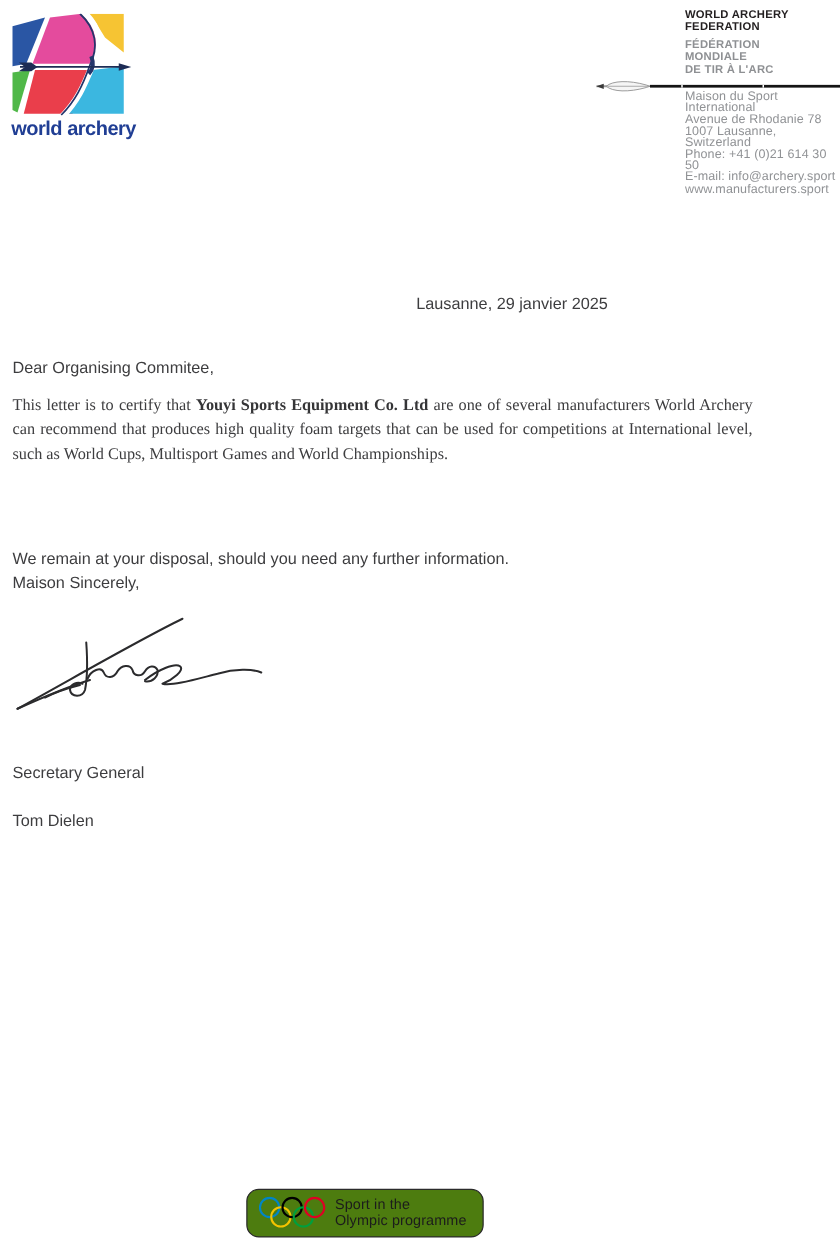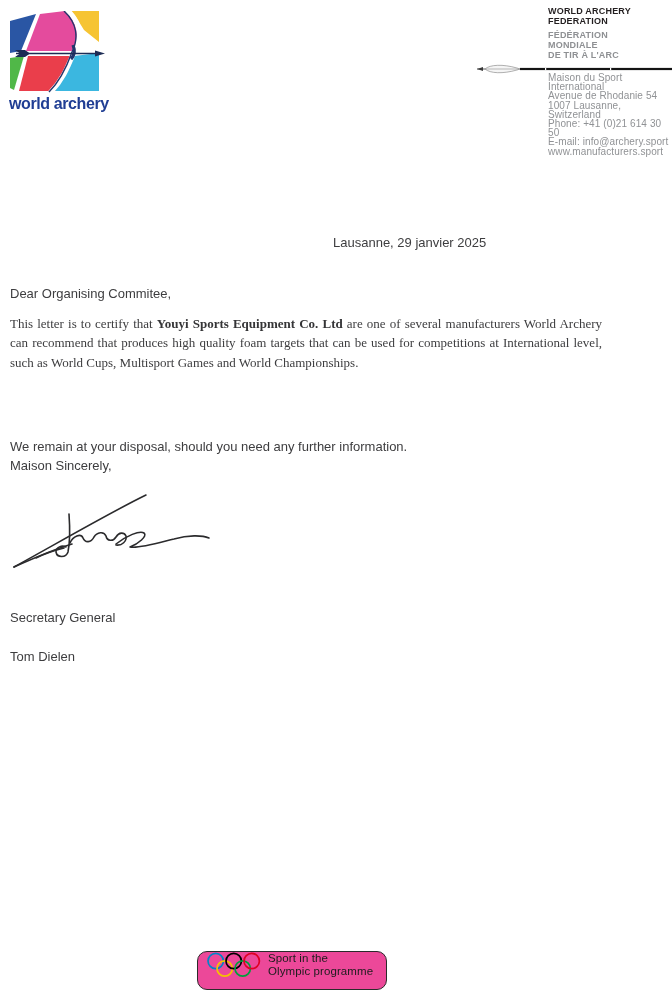--- a/index.html
+++ b/index.html
@@ -15,21 +15,21 @@
   .address div{font-size:10px;color:#909295;line-height:9.2px;letter-spacing:0.1px;}
 
   
   .body-text{font-size:13px;line-height:19.4px;color:#3d3d3f;}
   .dateline{font-size:13px;color:#3d3d3f;margin-top:28px;}
   .paragraph{width:592px;text-align:justify;margin:0;}
   .paragraph b{color:#353537;}
 
   
   .badge{left:197px;top:951px;width:190px;height:39px;border:1px solid #2b2b2b;border-radius:10px;
-         display:flex;align-items:flex-start;gap:7px;padding-left:9px;box-sizing:border-box;background:#ec4899;}
+         display:flex;align-items:center;gap:7px;padding-left:9px;box-sizing:border-box;background:#4d7c0f;}
   .badge-text div{font-size:11.5px;line-height:13px;color:#1c1c1c;letter-spacing:0.1px;}
 </style>
 </head>
 <body>
 
 <div class="page">
 
   <svg class="abs" style="left:9px;top:11px;" width="96" height="83" viewBox="0 0 96 83">
     <path d="M1,10 L27,3 L12,40 L1,42 Z" fill="#2a56a4"></path>
     <path d="M31,3 L56,0 L66,9 L70,23 L63,40 L17,40 Z" fill="#e44b9d"></path>
@@ -61,21 +61,21 @@
     <div>FEDERATION</div>
   </div>
   <div class="abs org-fr" style="left:548px;top:26px;">
     <div>FÉDÉRATION</div>
     <div>MONDIALE</div>
     <div>DE TIR À L'ARC</div>
   </div>
 
   <div class="abs address" style="left:548px;top:73px;">
     <div>Maison du Sport International</div>
-    <div>Avenue de Rhodanie 54</div>
+    <div>Avenue de Rhodanie 78</div>
     <div>1007 Lausanne, Switzerland</div>
     <div>Phone: +41 (0)21 614 30 50</div>
     <div>E-mail: info@archery.sport</div>
     <div>www.manufacturers.sport</div>
   </div>
 
   <div class="abs dateline" style="left:333px;top:207px;">Lausanne, 29 janvier 2025</div>
 
   <div class="abs body-text" style="left:10px;top:284px;">Dear Organising Commitee,</div>
 

